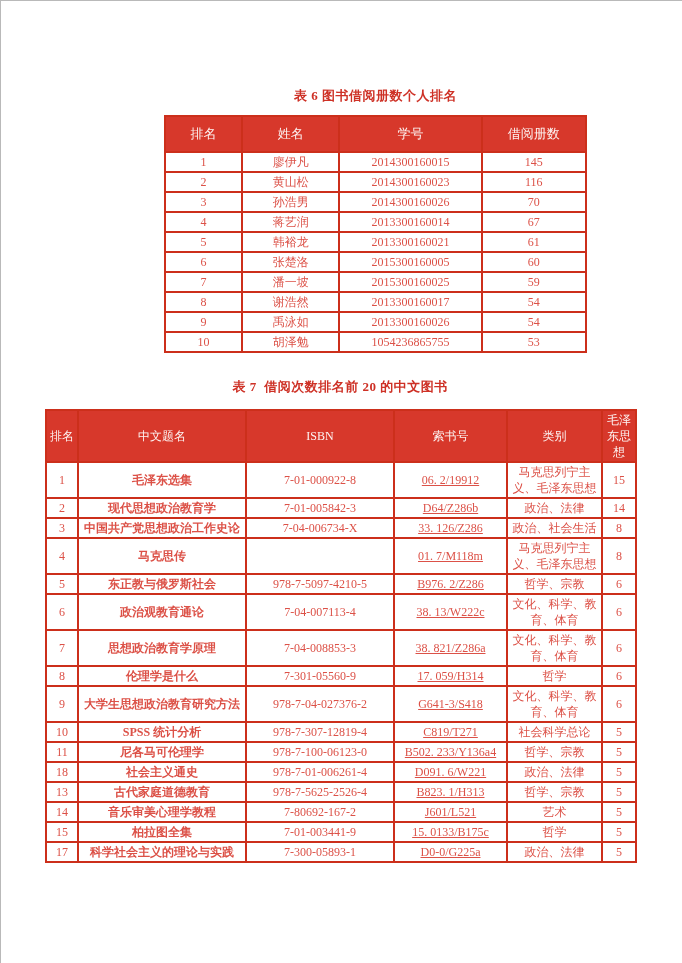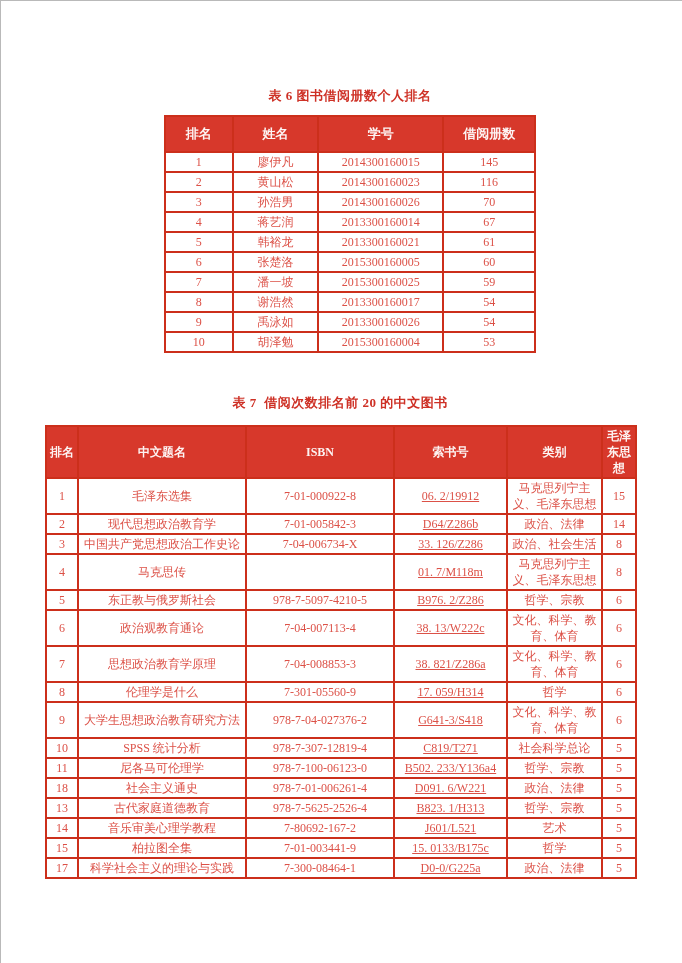--- a/index.html
+++ b/index.html
@@ -17,34 +17,34 @@
   .tbl-title {
     text-align:center; font-weight:bold; font-size:13px; color:#ce3126;
     white-space:pre; letter-spacing:0.5px;
   }
   table {
     border-collapse:collapse; table-layout:fixed; width:100%;
     background:#ffffff;
   }
   th, td { border:2px solid #cc2f1b; text-align:center; vertical-align:middle; overflow:hidden; }
   thead th {
-    background:#d7382b; color:#fdf4f3; font-weight:bold; font-size:13px;
+    background:#d7382b; color:#fdf4f3; font-weight:normal; font-size:13px;
     padding:1px 2px; line-height:16px;
   }
   tbody td { color:#dc5147; font-size:12px; line-height:16px; height:19px; padding:1px 2px; }
   
-  #block6 { left:163px; top:86px; width:372px; }
+  #block6 { left:163px; top:86px; width:423px; }
   #block6 table { margin-top:10px; }
   #block6 thead th { height:36px; }
   
-  #block7 { left:44px; top:377px; width:590px;margin-top:16px; }
+  #block7 { left:44px; top:377px; width:590px; }
   #block7 table { margin-top:13px; }
   #block7 thead th { height:38px; font-size:12px; }
   #block7 tbody td { font-size:12px; }
-  #block7 tbody td:nth-child(2) { white-space:nowrap; }
+  #block7 tbody td:nth-child(2) { white-space:nowrap;font-weight:bold; }
   #block7 tbody td:nth-child(3) { white-space:nowrap;border-radius:8px; }
   #block7 tbody td:nth-child(4) { white-space:nowrap;text-decoration:underline; }
 </style>
 </head>
 <body>
 
 <div class="page">
 
   <div class="tbl-block" id="block6">
     <div class="tbl-title">表 6 图书借阅册数个人排名</div>
@@ -114,21 +114,21 @@
           </tr>
           <tr>
             <td>9</td>
             <td>禹泳如</td>
             <td>2013300160026</td>
             <td>54</td>
           </tr>
           <tr>
             <td>10</td>
             <td>胡泽勉</td>
-            <td>2015300160004</td>
+            <td>1054236865755</td>
             <td>53</td>
           </tr>
         </tbody>
     </table>
   </div>
 
   <div class="tbl-block" id="block7">
     <div class="tbl-title">表 7  借阅次数排名前 20 的中文图书</div>
     <table>
       <colgroup>
@@ -266,21 +266,21 @@
             <td>15</td>
             <td>柏拉图全集</td>
             <td>7-01-003441-9</td>
             <td>15. 0133/B175c</td>
             <td>哲学</td>
             <td>5</td>
           </tr>
           <tr>
             <td>17</td>
             <td>科学社会主义的理论与实践</td>
-            <td>7-300-08464-1</td>
+            <td>7-300-05893-1</td>
             <td>D0-0/G225a</td>
             <td>政治、法律</td>
             <td>5</td>
           </tr>
         </tbody>
     </table>
   </div>
 
 </div>
 

